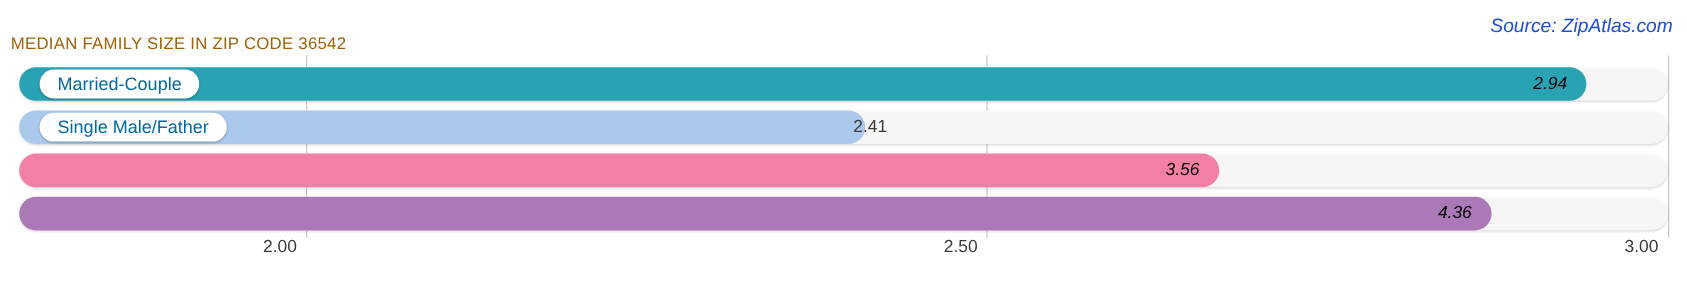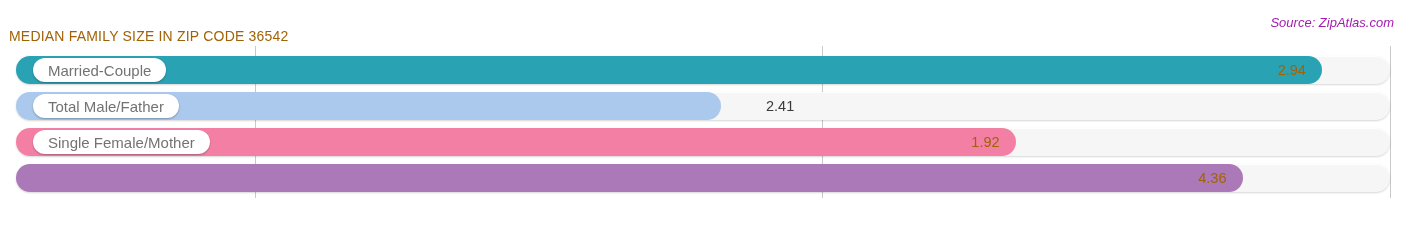--- a/index.html
+++ b/index.html
@@ -30,24 +30,24 @@
     font-size: 14px;
     line-height: 24px;
     color: #a16207;
     letter-spacing: 0.2px;
     white-space: nowrap;
   }
   .chart-source {
     position: absolute;
     right: 12px;
     top: 13px;
-    font-size: 13px;
+    font-size: 16px;
     line-height: 20px;
     font-style: italic;
-    color: #a21caf;
+    color: #1d4ed8;
     white-space: nowrap;
   }
 
   
   .plot {
     position: absolute;
     left: 0;
     top: 46px;
     width: 1406px;
     height: 152px;
@@ -94,38 +94,39 @@
     left: 17px;
     top: 2px;
     height: 24px;
     display: flex;
     align-items: center;
     padding: 0 15px;
     background: #ffffff;
     border-radius: 12px;
     box-shadow: 0 1px 2px rgba(0,0,0,0.28);
     font-size: 15px;
-    color: #737373;
+    color: #0369a1;
     white-space: nowrap;
   }
 
   
   .value {
     position: absolute;
     top: 0;
     height: 28px;
     display: flex;
     align-items: center;
     font-size: 14.5px;
     white-space: nowrap;
   }
   .value.inside {
-    color: #a16207;
+    color: #000000;
     transform: translateX(-100%);
     padding-right: 16px;
+    font-style: italic;
   }
   .value.outside {
     color: #3a3a3a;
     padding-left: 11px;
   }
 
   
   .axis {
     position: absolute;
     left: 0;
@@ -158,30 +159,34 @@
       <div class="gridline" style="left: 1389.5px;"></div>
       <div class="row" style="top: 10px;">
         <div class="track"></div>
         <div class="bar" style="width: 1305.92px; background: rgb(41, 163, 180);"></div>
         <div class="label-pill">Married-Couple</div>
         <div class="value inside" style="left: 1305.92px;">2.94</div>
       </div>
       <div class="row" style="top: 46px;">
         <div class="track"></div>
         <div class="bar" style="width: 704.586px; background: rgb(170, 201, 236);"></div>
-        <div class="label-pill">Total Male/Father</div>
-        <div class="value outside" style="left: 739px;">2.41</div>
+        <div class="label-pill">Single Male/Father</div>
+        <div class="value outside" style="left: 684px;">2.41</div>
       </div>
       <div class="row" style="top: 82px;">
         <div class="track"></div>
         <div class="bar" style="width: 999.582px; background: rgb(244, 127, 165);"></div>
-        <div class="label-pill">Single Female/Mother</div>
-        <div class="value inside" style="left: 999.582px;">1.92</div>
+        <div class="value inside" style="left: 999.582px;">3.56</div>
       </div>
       <div class="row" style="top: 118px;">
         <div class="track"></div>
         <div class="bar" style="width: 1226.5px; background: rgb(171, 120, 184);"></div>
         <div class="value inside" style="left: 1226.5px;">4.36</div>
       </div>
     </div>
 
+  <div class="axis" id="axis-area">
+      <div class="tick-label" style="left: 255.4px;">2.00</div>
+      <div class="tick-label" style="left: 822.7px;">2.50</div>
+      <div class="tick-label" style="left: 1390px;">3.00</div>
+    </div>
 
 </div>
 
 </body></html>

